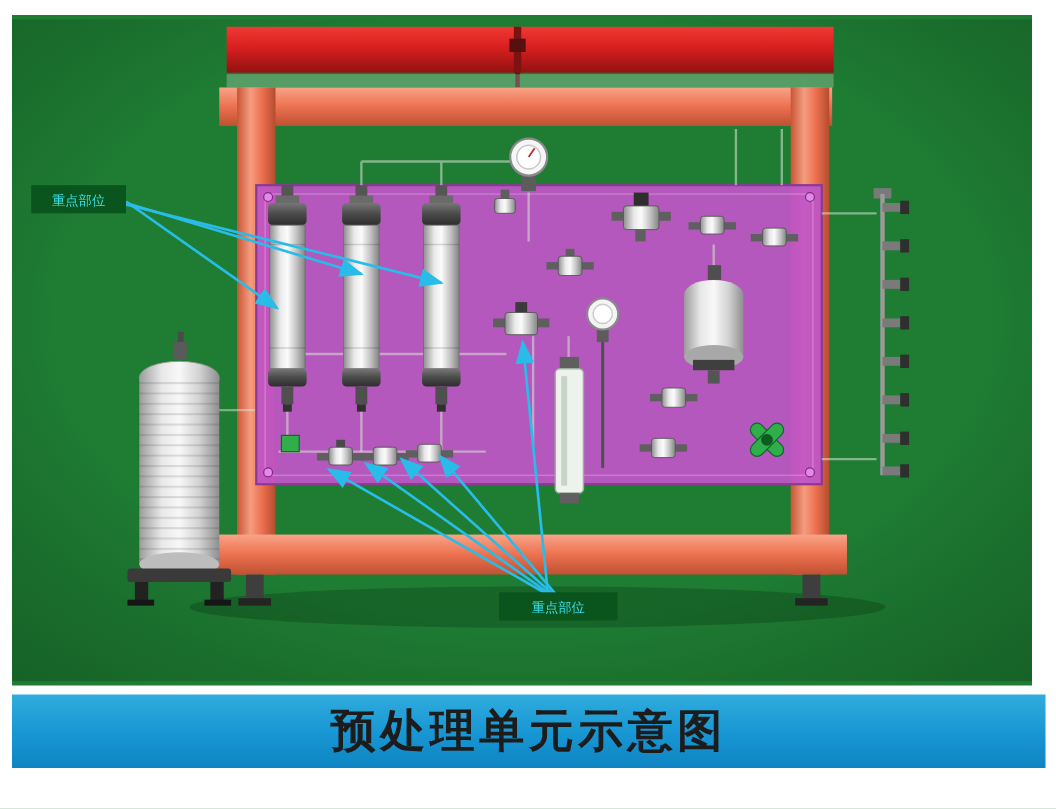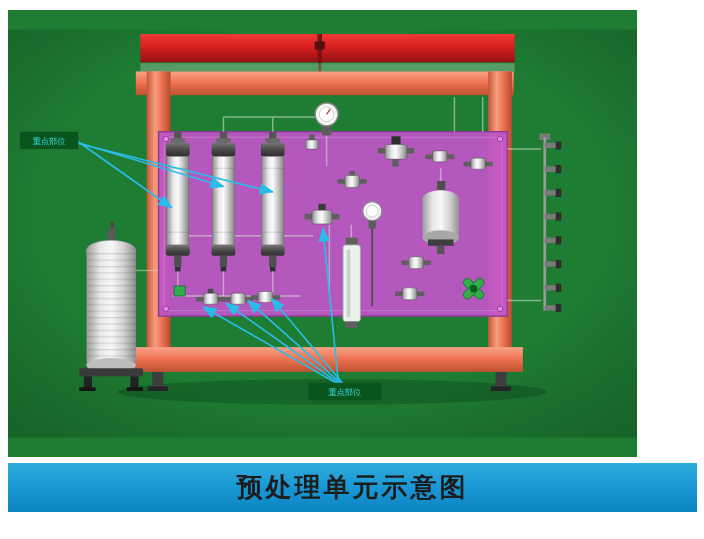--- a/index.html
+++ b/index.html
@@ -1,23 +1,23 @@
 <!DOCTYPE html>
 <html style="--scene-bg: #1e7d33; --caption-bg: #1795d2; --caption-text: #1c1c1c; --arrow: #29bce8; --panel: #c055c8; --frame: #ec7150; --top-beam: #d81f1f; --label-bg: #0a541d; --label-text: #38dfe8; --valve-green: #2fae4a; --metal: #d9d9d9;"><head>
 <meta charset="utf-8">
 <style>
   * { margin:0; padding:0; box-sizing:border-box; }
   html,body { width:704px; height:539px; background:#ffffff; font-family:"Liberation Sans", sans-serif; }
   .page { position:relative; width:704px; height:539px; background:#ffffff; overflow:hidden; }
-  .scene { position:absolute; left:8px; top:10px; width:629px; height:447px; background:var(--scene-bg,#1e7d33); }
+  .scene { position:absolute; left:8px; top:10px; width:680px; height:447px; background:var(--scene-bg,#1e7d33); }
   .scene svg { display:block; width:100%; height:100%; }
   .caption-bar { position:absolute; left:8px; top:463px; width:689px; height:49px;
     background:linear-gradient(180deg,#2fadde 0%, var(--caption-bg,#1795d2) 55%, #0e85c2 100%);
     display:flex; align-items:center; justify-content:center; }
-  .caption-text { font-size:26px; font-weight:700; letter-spacing:3px; color:var(--caption-text,#1c1c1c); }
+  .caption-text { font-size:30px; font-weight:700; letter-spacing:3px; color:var(--caption-text,#1c1c1c); }
   .panel-face { fill:var(--panel,#c055c8); fill-opacity:0.93; }
   .screw { fill:#e489ea; stroke:#7c2b84; stroke-width:0.8; }
   .label-bg { fill:var(--label-bg,#0a541d); }
   .tiny-label { fill:var(--label-text,#38dfe8); font-size:9px; font-family:"Liberation Sans",sans-serif; }
   .arrows path { stroke:var(--arrow,#29bce8); stroke-width:1.8; fill:none; }
   .arrow-fill { fill:var(--arrow,#29bce8); }
   .valve-green { fill:var(--valve-green,#2fae4a); stroke:#11672a; stroke-width:0.8; }
 </style>
 </head>
 <body>

